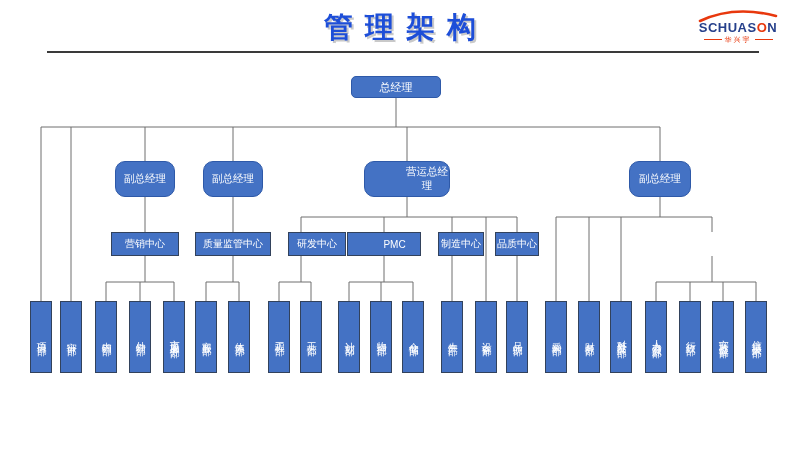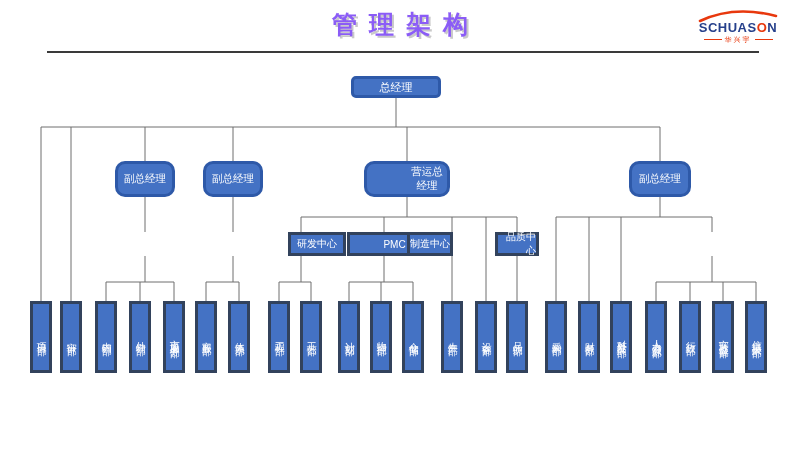--- a/index.html
+++ b/index.html
@@ -3,37 +3,37 @@
 <meta charset="utf-8">
 <style>
   html,body{margin:0;padding:0;background:#ffffff;}
   #slide{
     position:relative;width:800px;height:449px;background:#ffffff;overflow:hidden;
     font-family:"Liberation Sans","DejaVu Sans",sans-serif;
   }
   
   .title{
     position:absolute;top:8px;left:0;width:100%;text-align:center;
-    color:#8b5cf6;font-size:25px;font-weight:bold;letter-spacing:12px;text-indent:12px;
+    color:#1d4ed8;font-size:29px;font-weight:bold;letter-spacing:12px;text-indent:12px;
     text-shadow:2px 2px 0 #c9c9c9;
   }
   .divider{position:absolute;top:51px;left:47px;width:712px;height:2px;background:#3a3a3a;}
   
   .logo{position:absolute;top:9px;right:16px;width:92px;text-align:center;line-height:1;}
   .logo .swoosh{display:block;margin:0 auto -2px auto;}
   .logo .brand{color:#26408B;font-weight:bold;font-size:13px;letter-spacing:0.5px;white-space:nowrap;}
   .logo .brand .o{color:#E8380D;}
   .logo .sub{display:flex;align-items:center;justify-content:center;gap:3px;margin-top:2px;}
   .logo .sub .dash{display:inline-block;width:18px;height:1px;background:#E8380D;}
   .logo .sub .subtext{color:#E8380D;font-size:7px;letter-spacing:2px;white-space:nowrap;}
   
   svg.wires{position:absolute;left:0;top:0;z-index:0;}
   .box{
     position:absolute;z-index:1;box-sizing:border-box;
-    background:#4472C4;border:3px solid #4c1d95;color:#ffffff;
+    background:#4472C4;border:1px solid #4c1d95;color:#ffffff;
     display:flex;align-items:center;justify-content:center;text-align:center;
   }
   .rounded{border-radius:5px;border-color:#2E59A8;}
   .lv1{left:351px;top:76px;width:90px;height:22px;font-size:11px;}
   .lv2{top:161px;height:36px;font-size:10.5px;border-radius:10px;}
   .lv3{top:232px;height:24px;font-size:10px;border-color:#32425c;}
   .dept{top:301px;width:22px;height:72px;font-size:10px;border-color:#32425c;}
   .dept .vtext{writing-mode:vertical-lr;text-orientation:upright;letter-spacing:2px;line-height:1.05;}
 </style>
 </head>
@@ -120,23 +120,25 @@
     </g>
   </svg>
 
   <div class="box rounded lv1">总经理</div>
 
   <div class="box rounded lv2" style="left:115px;width:60px;">副总经理</div>
   <div class="box rounded lv2" style="left:203px;width:60px;">副总经理</div>
   <div class="box rounded lv2" style="left:364px;width:86px;padding-left:40px;">营运总经理</div>
   <div class="box rounded lv2" style="left:629px;width:62px;">副总经理</div>
 
+  <div class="box lv3" style="left:111px;width:68px;">营销中心</div>
+  <div class="box lv3" style="left:195px;width:76px;">质量监管中心</div>
   <div class="box lv3" style="left:288px;width:58px;">研发中心</div>
   <div class="box lv3" style="left:347px;width:74px;padding-left:21px;">PMC</div>
-  <div class="box lv3" style="left:407px;width:46px;">制造中心</div>
+  <div class="box lv3" style="left:438px;width:46px;">制造中心</div>
   <div class="box lv3" style="left:495px;width:44px;text-align:right;">品质中心</div>
 
   <div class="box dept" style="left:30px;">
       <span class="vtext">项目部</span>
     </div>
   <div class="box dept" style="left:60px;">
       <span class="vtext">审计部</span>
     </div>
   <div class="box dept" style="left:95px;">
       <span class="vtext">内销部</span>

